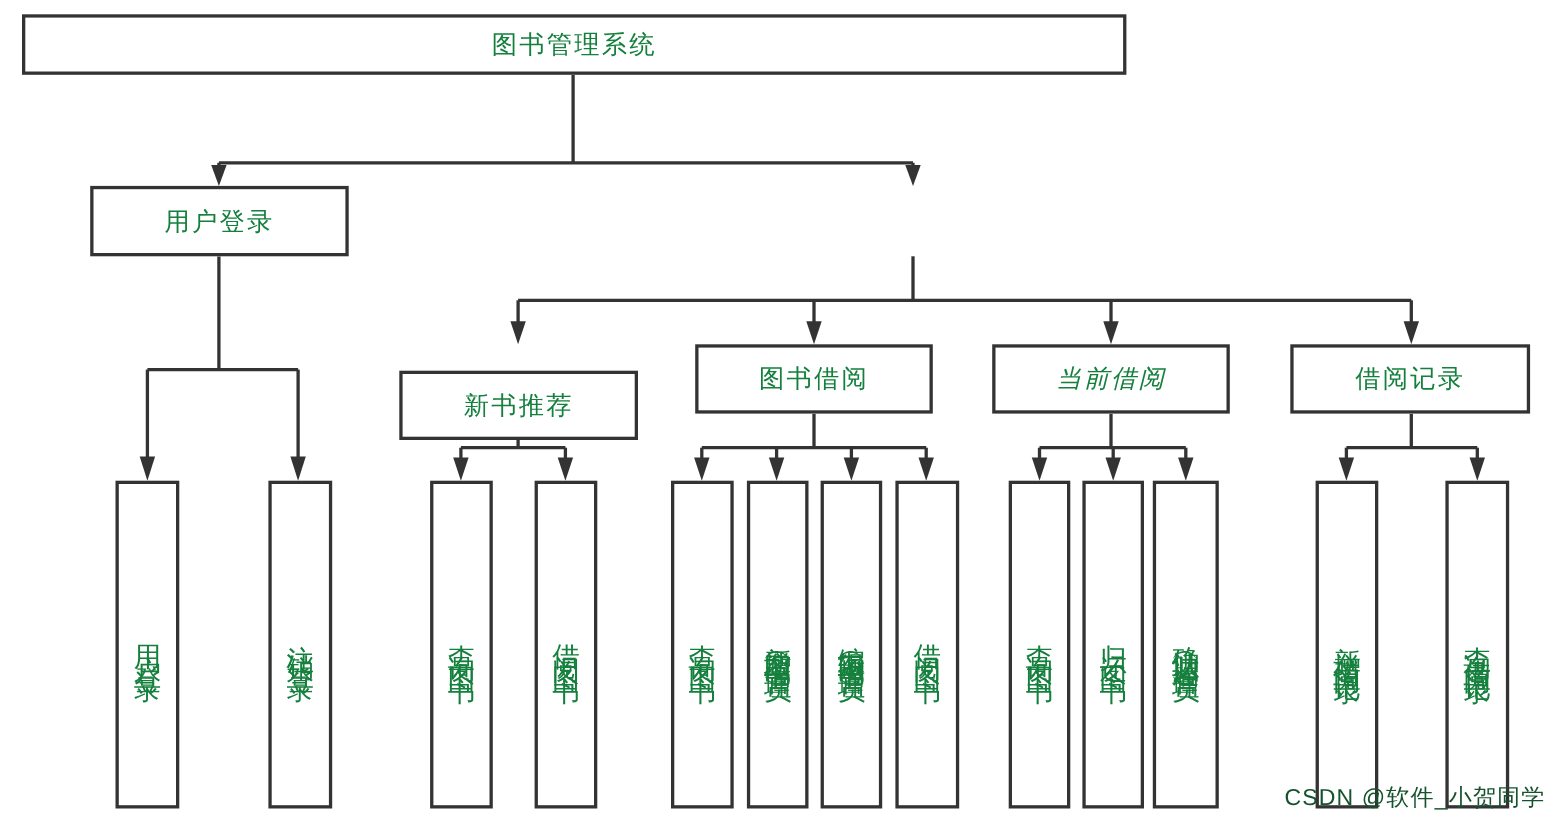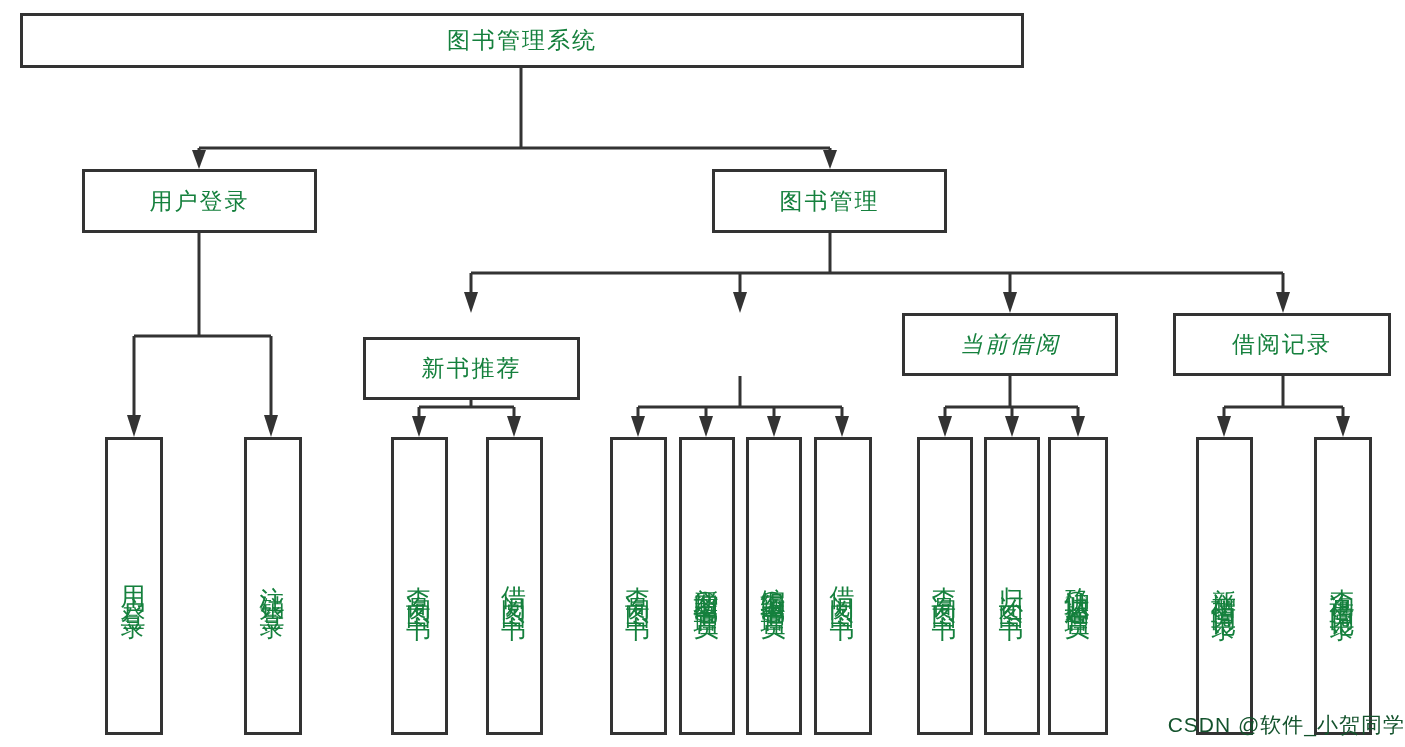--- a/index.html
+++ b/index.html
@@ -140,23 +140,23 @@
       <line class="stroke" x1="1224" y1="407" x2="1224" y2="420"></line>
       <polygon class="head" points="1217,416 1231,416 1224,437"></polygon>
       <line class="stroke" x1="1343" y1="407" x2="1343" y2="420"></line>
       <polygon class="head" points="1336,416 1350,416 1343,437"></polygon>
     </g>
   </svg>
 
   <div class="box" style="left:20px; top:13px; width:1004px; height:55px;">图书管理系统</div>
 
   <div class="box" style="left:82px; top:169px; width:235px; height:64px;">用户登录</div>
-  <div class="box" style="left:712px; top:169px; width:235px; height:64px;">图书管理</div>
 
   <div class="box" style="left:363px; top:313px; width:217px; height:63px;margin-top:24px;">新书推荐</div>
+  <div class="box" style="left:632px; top:313px; width:216px; height:63px;">图书借阅</div>
   <div class="box" style="left:902px; top:313px; width:216px; height:63px;font-style:italic;">当前借阅</div>
   <div class="box" style="left:1173px; top:313px; width:218px; height:63px;">借阅记录</div>
 
   <div class="box leaf ls-s" style="left:105px; top:437px; width:58px; height:298px;">用户登录</div>
   <div class="box leaf ls-s" style="left:244px; top:437px; width:58px; height:298px;">注销登录</div>
 
   <div class="box leaf ls-s" style="left:391px; top:437px; width:57px; height:298px;">查询图书</div>
   <div class="box leaf ls-s" style="left:486px; top:437px; width:57px; height:298px;">借阅图书</div>
 
   <div class="box leaf ls-s" style="left:610px; top:437px; width:57px; height:298px;">查询图书</div>

